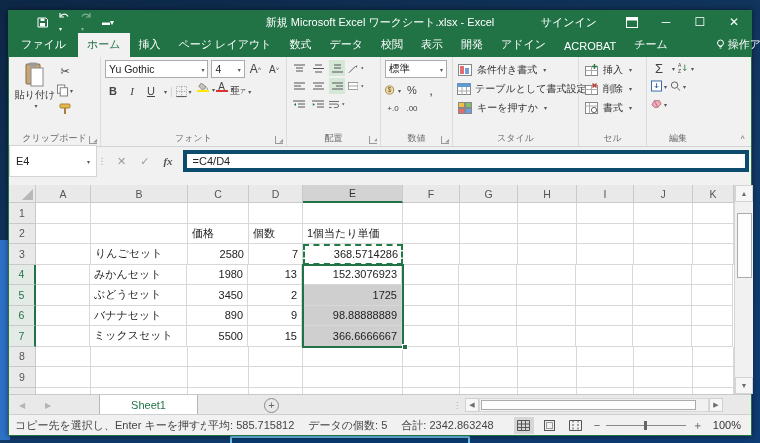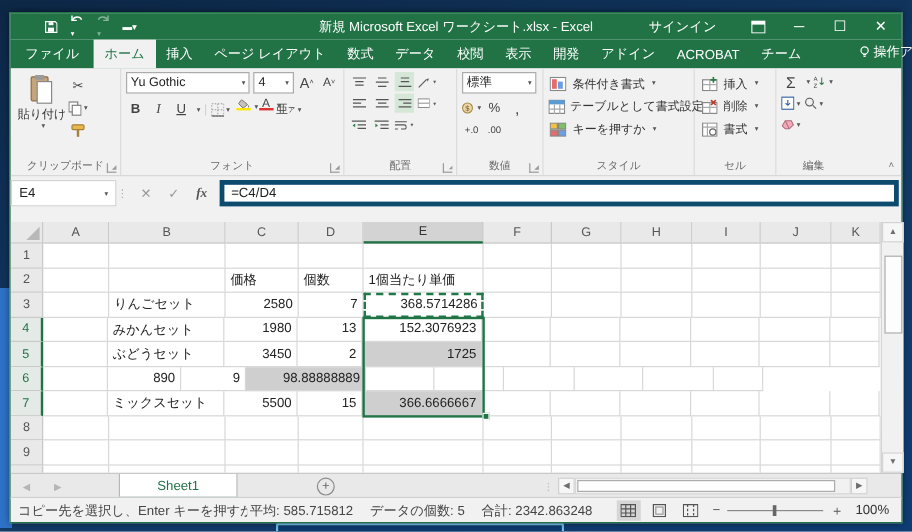--- a/index.html
+++ b/index.html
@@ -49,21 +49,21 @@
   .rrow { display:flex; align-items:center; gap:3px; margin-bottom:2px; }
   .ic { width:16px; height:16px; display:inline-flex; align-items:center; justify-content:center; font-size:11px; color:#444; }
   .ic svg { display:block; }
   .stackbtn { display:flex; align-items:center; gap:4px; height:19px; white-space:nowrap; font-size:10px; color:#333; }
   .bigbtn { width:44px; display:flex; flex-direction:column; align-items:center; font-size:10px; color:#333; padding-top:2px; }
   .cbar { display:block; width:12px; height:3px; margin-top:-1px; }
 
   
   .fbar { position:absolute; left:0; top:136px; width:100%; height:38px; background:#f1f1f1; display:flex;
           align-items:center; padding:0 2px 10px 0; }
-  .namebox { width:88px; height:22px; background:#fff; border:1px solid #d4d4d4; display:flex; align-items:center;
+  .namebox { width:88px; height:32px; background:#fff; border:1px solid #d4d4d4; display:flex; align-items:center;
              font-size:11px; padding:0 6px; color:#222; }
   .namebox .dda { margin-left:auto; }
   .fsplit { width:10px; text-align:center; color:#aaa; font-size:9px; }
   .fbtns { display:flex; align-items:center; gap:14px; padding:0 10px; color:#9a9a9a; font-size:11px; }
   .fx { font-style:italic; font-family:"Liberation Serif",serif; color:#555; font-weight:bold; }
   .finput { flex:1; height:22px; background:#fff; border:4px solid #0c4a6e; font-size:11px; display:flex;
             align-items:center; padding:0 6px; color:#222; }
 
   
   .gridwrap { position:absolute; left:0; top:174px; width:725px; height:209px; background:#fff; overflow:hidden; }
@@ -588,20 +588,21 @@
           <div class="cell" style="width: 57px;"></div>
           <div class="cell" style="width: 58px;"></div>
           <div class="cell" style="width: 59px;"></div>
           <div class="cell" style="width: 57px;"></div>
           <div class="cell" style="width: 59px;"></div>
           <div class="cell" style="width: 41px;"></div>
         </div>
         <div class="drow">
           <div class="rhead selrow">6</div>
           <div class="cell" style="width: 54px;"></div>
+          <div class="cell" style="width: 97px;">バナナセット</div>
           <div class="cell num" style="width: 61px;">890</div>
           <div class="cell num" style="width: 54px;">9</div>
           <div class="cell num fill" style="width: 100px;">98.88888889</div>
           <div class="cell" style="width: 57px;"></div>
           <div class="cell" style="width: 58px;"></div>
           <div class="cell" style="width: 59px;"></div>
           <div class="cell" style="width: 57px;"></div>
           <div class="cell" style="width: 59px;"></div>
           <div class="cell" style="width: 41px;"></div>
         </div>

